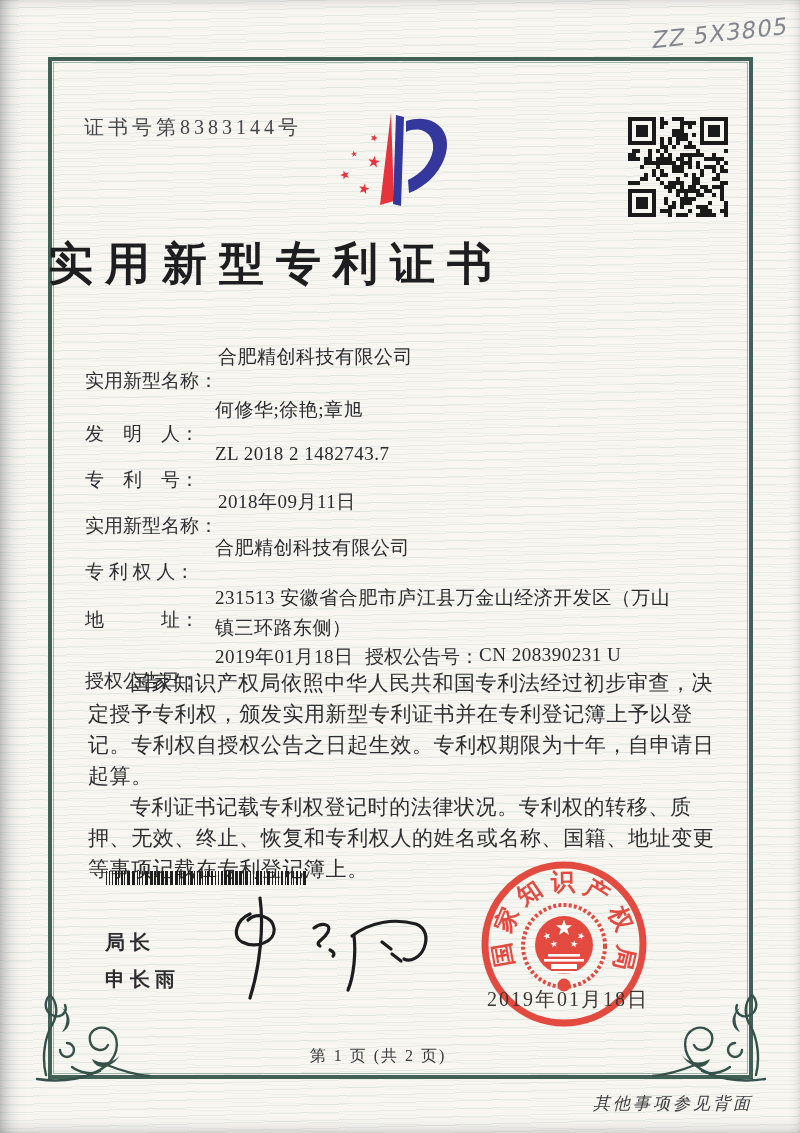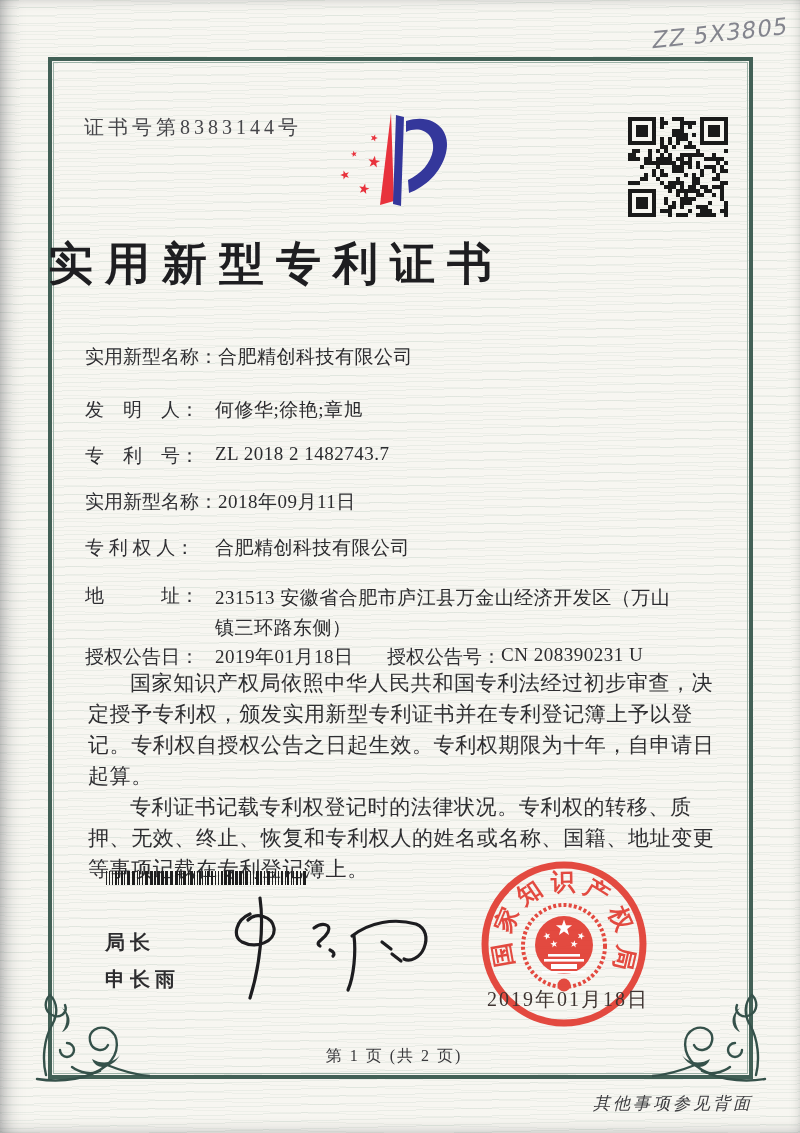--- a/index.html
+++ b/index.html
@@ -23,35 +23,35 @@
   .handwriting{position:absolute;left:652px;top:20px;font-family:"DejaVu Sans",sans-serif;
     font-size:23px;font-weight:500;color:#84858e;transform:rotate(-6deg) skewX(-12deg);
     letter-spacing:1px;white-space:nowrap;}
   .cert-no{position:absolute;left:84px;top:114px;font-size:20px;letter-spacing:4px;color:#46464a;}
   .logo{position:absolute;left:330px;top:108px;}
   .qr{position:absolute;left:628px;top:117px;}
   .title{position:absolute;left:48px;top:234px;width:705px;text-align:left;
     font-size:45px;font-weight:600;letter-spacing:12px;color:#1e1e21;margin:0;}
   .fields{position:absolute;left:85px;top:336px;width:645px;height:365px;font-size:19px;}
   .frow{position:absolute;left:0;white-space:nowrap;}
-  .flabel{display:inline-block;min-width:130px;color:#2f2f33;vertical-align:top;}
+  .flabel{display:inline-block;min-width:130px;color:#2f2f33;vertical-align:top;margin-top:24px;}
   .fvalue{color:#2b2b2e;letter-spacing:.5px;vertical-align:top;}
   .fvalue.wrap{display:inline-block;width:474px;white-space:normal;line-height:30px;}
-  .flabel2{margin-left:22px;color:#2f2f33;}
+  .flabel2{color:#2f2f33;}
   .paras{position:absolute;left:88px;top:668px;width:628px;}
   .paras p{margin:0;text-indent:2em;font-size:21px;line-height:31px;letter-spacing:.6px;color:#2e2e31;}
   .barcode{position:absolute;left:106px;top:871px;}
   .sig-block{position:absolute;left:105px;top:924px;font-family:"Liberation Sans","DejaVu Sans",sans-serif;
     font-size:20px;font-weight:600;color:#2d2d2f;letter-spacing:5px;line-height:37px;}
   .sig-svg{position:absolute;left:222px;top:888px;}
   .seal{position:absolute;left:478px;top:858px;}
   .seal-date{position:absolute;left:487px;top:986px;width:170px;font-size:20px;
     letter-spacing:2px;color:#3e3431;white-space:nowrap;}
   .page-info{position:absolute;left:48px;top:1046px;width:660px;text-align:center;
-    font-size:16px;letter-spacing:2px;color:#3a3a3d;padding-left:16px;}
+    font-size:16px;letter-spacing:2px;color:#3a3a3d;}
   .back-note{position:absolute;left:48px;top:1092px;width:705px;text-align:right;
     font-size:17px;letter-spacing:3px;color:#3c3c3f;font-style:italic;}
   .flourish{position:absolute;}
 </style>
 </head>
 <body>
 
 <div class="photo">
 
   <div class="handwriting">ZZ 5X3805</div>

